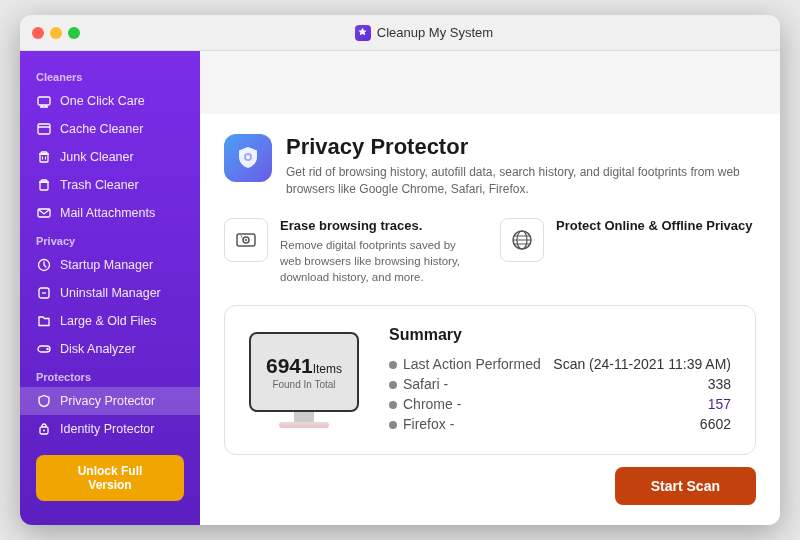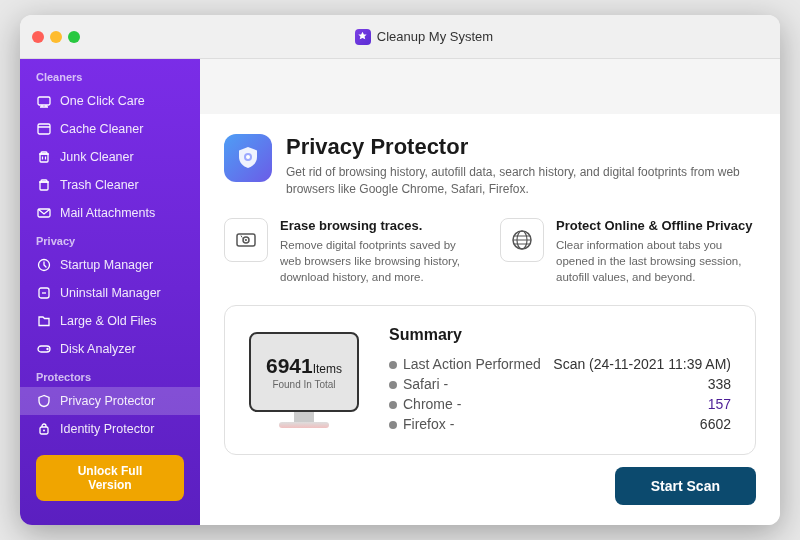--- a/index.html
+++ b/index.html
@@ -16,21 +16,21 @@
       width: 760px;
       height: 510px;
       background: #f5f5f5;
       border-radius: 12px;
       box-shadow: 0 8px 32px rgba(0,0,0,0.3);
       display: flex;
       flex-direction: column;
       overflow: hidden;
     }
     .titlebar {
-      height: 44px;
+      height: 36px;
       background: #f0f0f0;
       display: flex;
       align-items: center;
       padding: 0 12px;
       border-bottom: 1px solid #ddd;
       flex-shrink: 0;
     }
     .traffic-lights {
       display: flex;
       gap: 6px;
@@ -240,21 +240,21 @@
       color: #1a1a1a;
       margin-bottom: 10px;
     }
     .panel-footer {
       margin-top: auto;
       display: flex;
       justify-content: flex-end;
       padding-top: 12px;
     }
     .start-scan-btn {
-      background: #0c4a6e;
+      background: #c2410c;
       color: white;
       border: none;
       border-radius: 8px;
       padding: 11px 36px;
       font-size: 14px;
       font-weight: 600;
       cursor: pointer;
     }
   </style>
 </head>
@@ -435,21 +435,20 @@
             <svg width="28" height="28" viewBox="0 0 28 28" fill="none">
               <circle cx="14" cy="14" r="9" stroke="#555" stroke-width="1.5"></circle>
               <ellipse cx="14" cy="14" rx="5" ry="9" stroke="#555" stroke-width="1.2"></ellipse>
               <line x1="5" y1="14" x2="23" y2="14" stroke="#555" stroke-width="1.2"></line>
               <line x1="6" y1="10" x2="22" y2="10" stroke="#555" stroke-width="1"></line>
               <line x1="6" y1="18" x2="22" y2="18" stroke="#555" stroke-width="1"></line>
             </svg>
           </div>
           <div class="feature-text">
             <h3>Protect Online &amp; Offline Privacy</h3>
-            <p>Clear information about tabs you opened in the last browsing session, autofill values, and beyond.</p>
           </div>
         </div>
       </div>
 
       <div class="summary-card">
         <div class="monitor-visual">
           <div class="monitor-screen">
             <div style="text-align:center; line-height:1.2;">
               <div style="font-size:21px; font-weight:700; color:#1a1a1a;">
                 <span>6941</span><span style="font-size:12px; font-weight:400;">Items</span>

